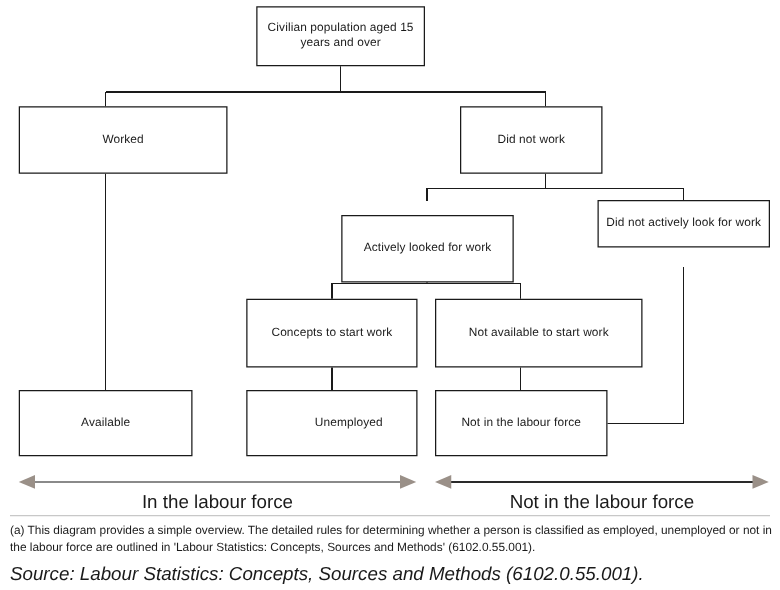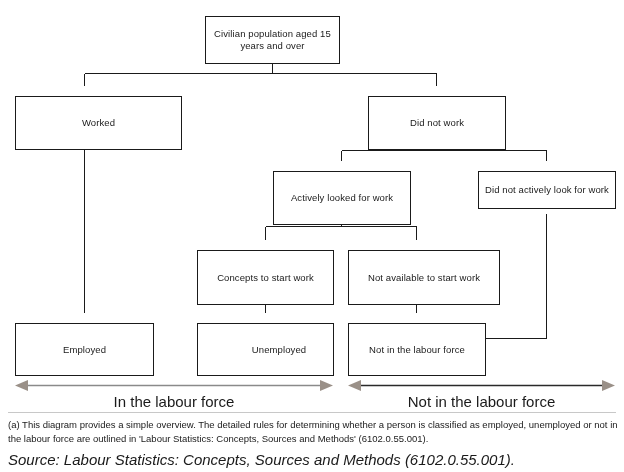--- a/index.html
+++ b/index.html
@@ -29,21 +29,20 @@
     background: #ffffff;
     display: flex;
     align-items: center;
     justify-content: center;
     text-align: center;
     font-size: 9.5px;
     line-height: 12px;
     color: #1a1a1a;
     letter-spacing: 0.1px;
     z-index: 2;
-    margin-top: 11px;
   }
   .node span { display: block; padding: 0 4px; }
 
   .axis-label {
     position: absolute;
     font-size: 15px;
     line-height: 12px;
     color: #1a1a1a;
     text-align: center;
     z-index: 3;
@@ -119,42 +118,42 @@
 </svg>
 
 <div class="node" style="left:205px; top:5px; width:135px; height:48px;">
   <span>Civilian population aged 15 years and over</span>
 </div>
 
 <div class="node" style="left:15px; top:85px; width:167px; height:54px;">
   <span>Worked</span>
 </div>
 
-<div class="node" style="left:368px; top:85px; width:138px; height:54px;">
+<div class="node" style="left:368px; top:85px; width:114px; height:54px;">
   <span>Did not work</span>
 </div>
 
-<div class="node" style="left:273px; top:160px; width:138px; height:54px;">
+<div class="node" style="left:273px; top:172px; width:138px; height:54px;">
   <span>Actively looked for work</span>
 </div>
 
 <div class="node" style="left:478px; top:160px; width:138px; height:38px;">
   <span>Did not actively look for work</span>
 </div>
 
 <div class="node" style="left:197px; top:239px; width:137px; height:55px;">
   <span>Concepts to start work</span>
 </div>
 
-<div class="node" style="left:348px; top:239px; width:152px; height:55px;">
+<div class="node" style="left:348px; top:239px; width:166px; height:55px;">
   <span>Not available to start work</span>
 </div>
 
 <div class="node" style="left:15px; top:312px; width:139px; height:53px;">
-  <span>Employed</span>
+  <span>Available</span>
 </div>
 
 <div class="node" style="left:197px; top:312px; width:137px; height:53px;padding-left:27px;">
   <span>Unemployed</span>
 </div>
 
 <div class="node" style="left:348px; top:312px; width:138px; height:53px;">
   <span>Not in the labour force</span>
 </div>
 

